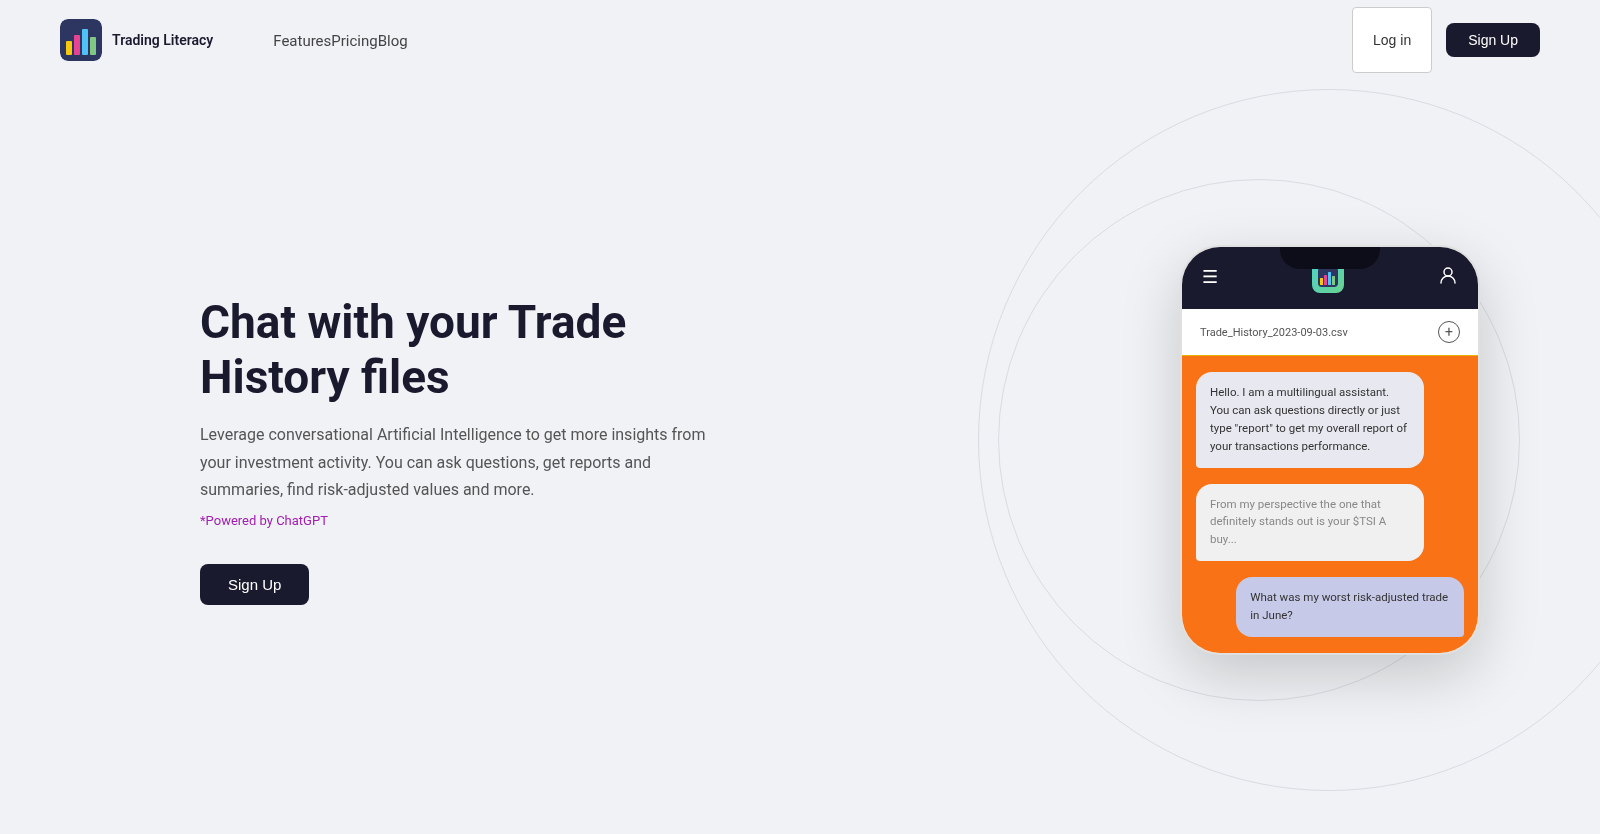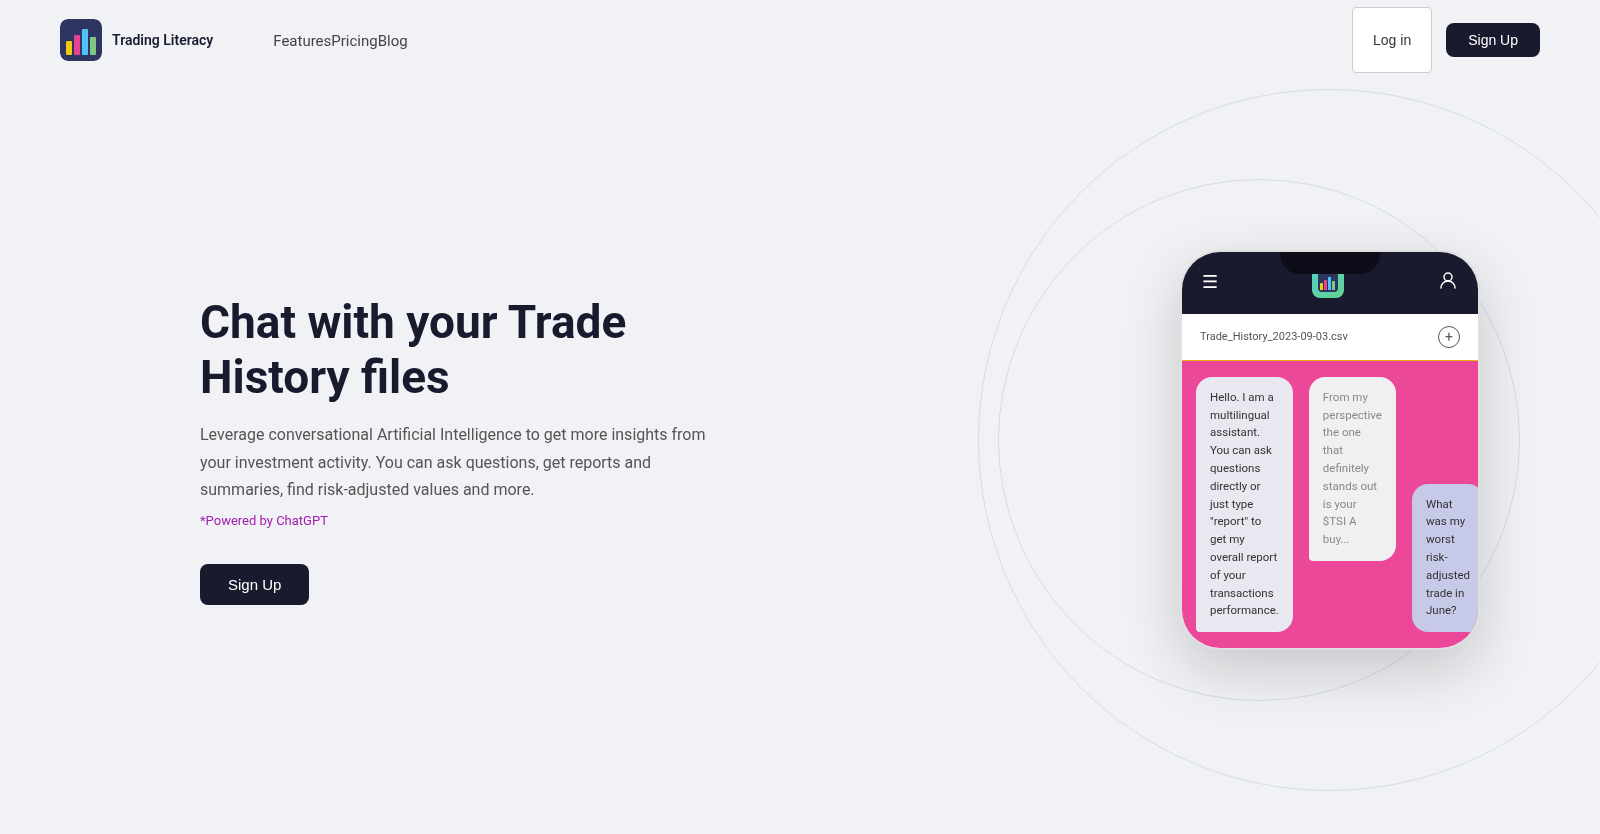--- a/index.html
+++ b/index.html
@@ -225,23 +225,23 @@
       align-items: center;
       justify-content: center;
       font-size: 14px;
       color: #555;
       line-height: 1;
     }
 
     .phone-chat {
       padding: 16px 14px;
       display: flex;
-      flex-direction: row;
+      flex-direction: column;
       gap: 16px;
-      background: #ec4899;
+      background: #f97316;
     }
     .chat-bubble {
       border-radius: 16px;
       padding: 12px 14px;
       font-size: 11.5px;
       line-height: 1.55;
       max-width: 85%;
     }
     .chat-bubble.assistant {
       background: #e8e9f0;

